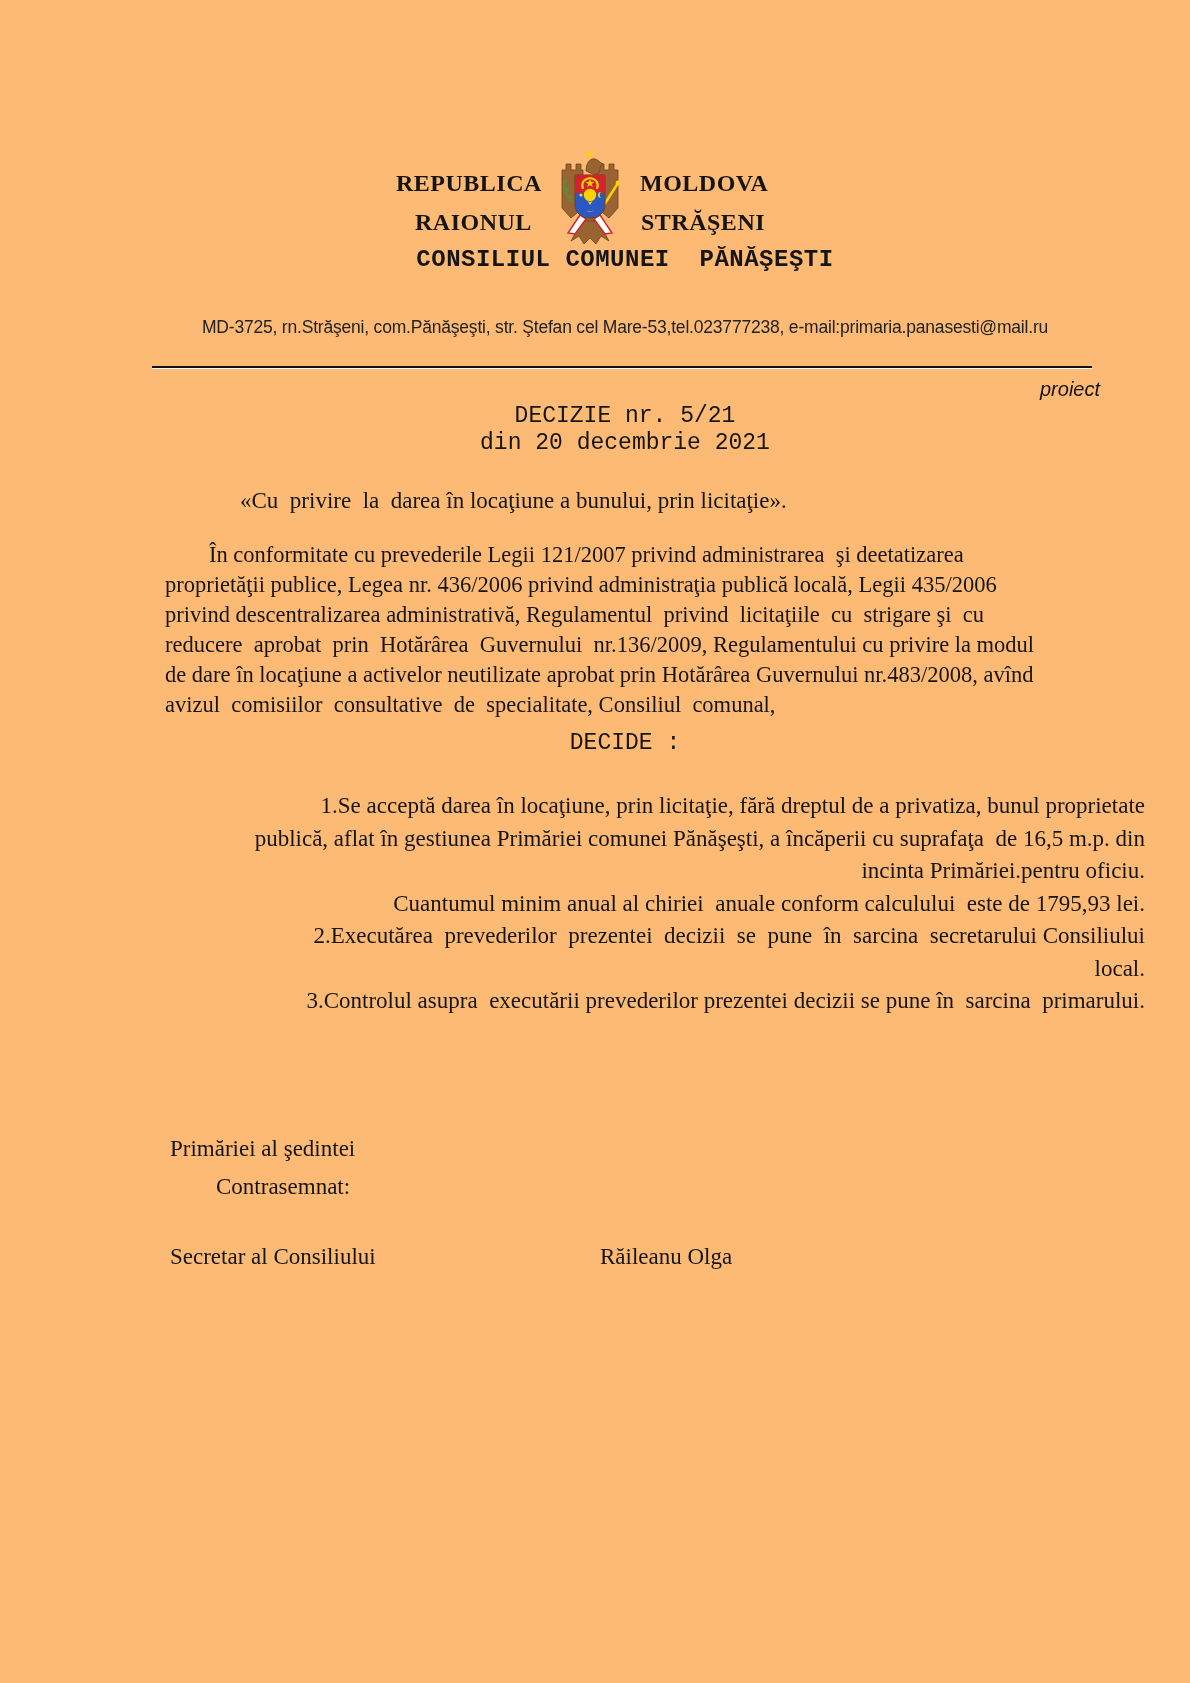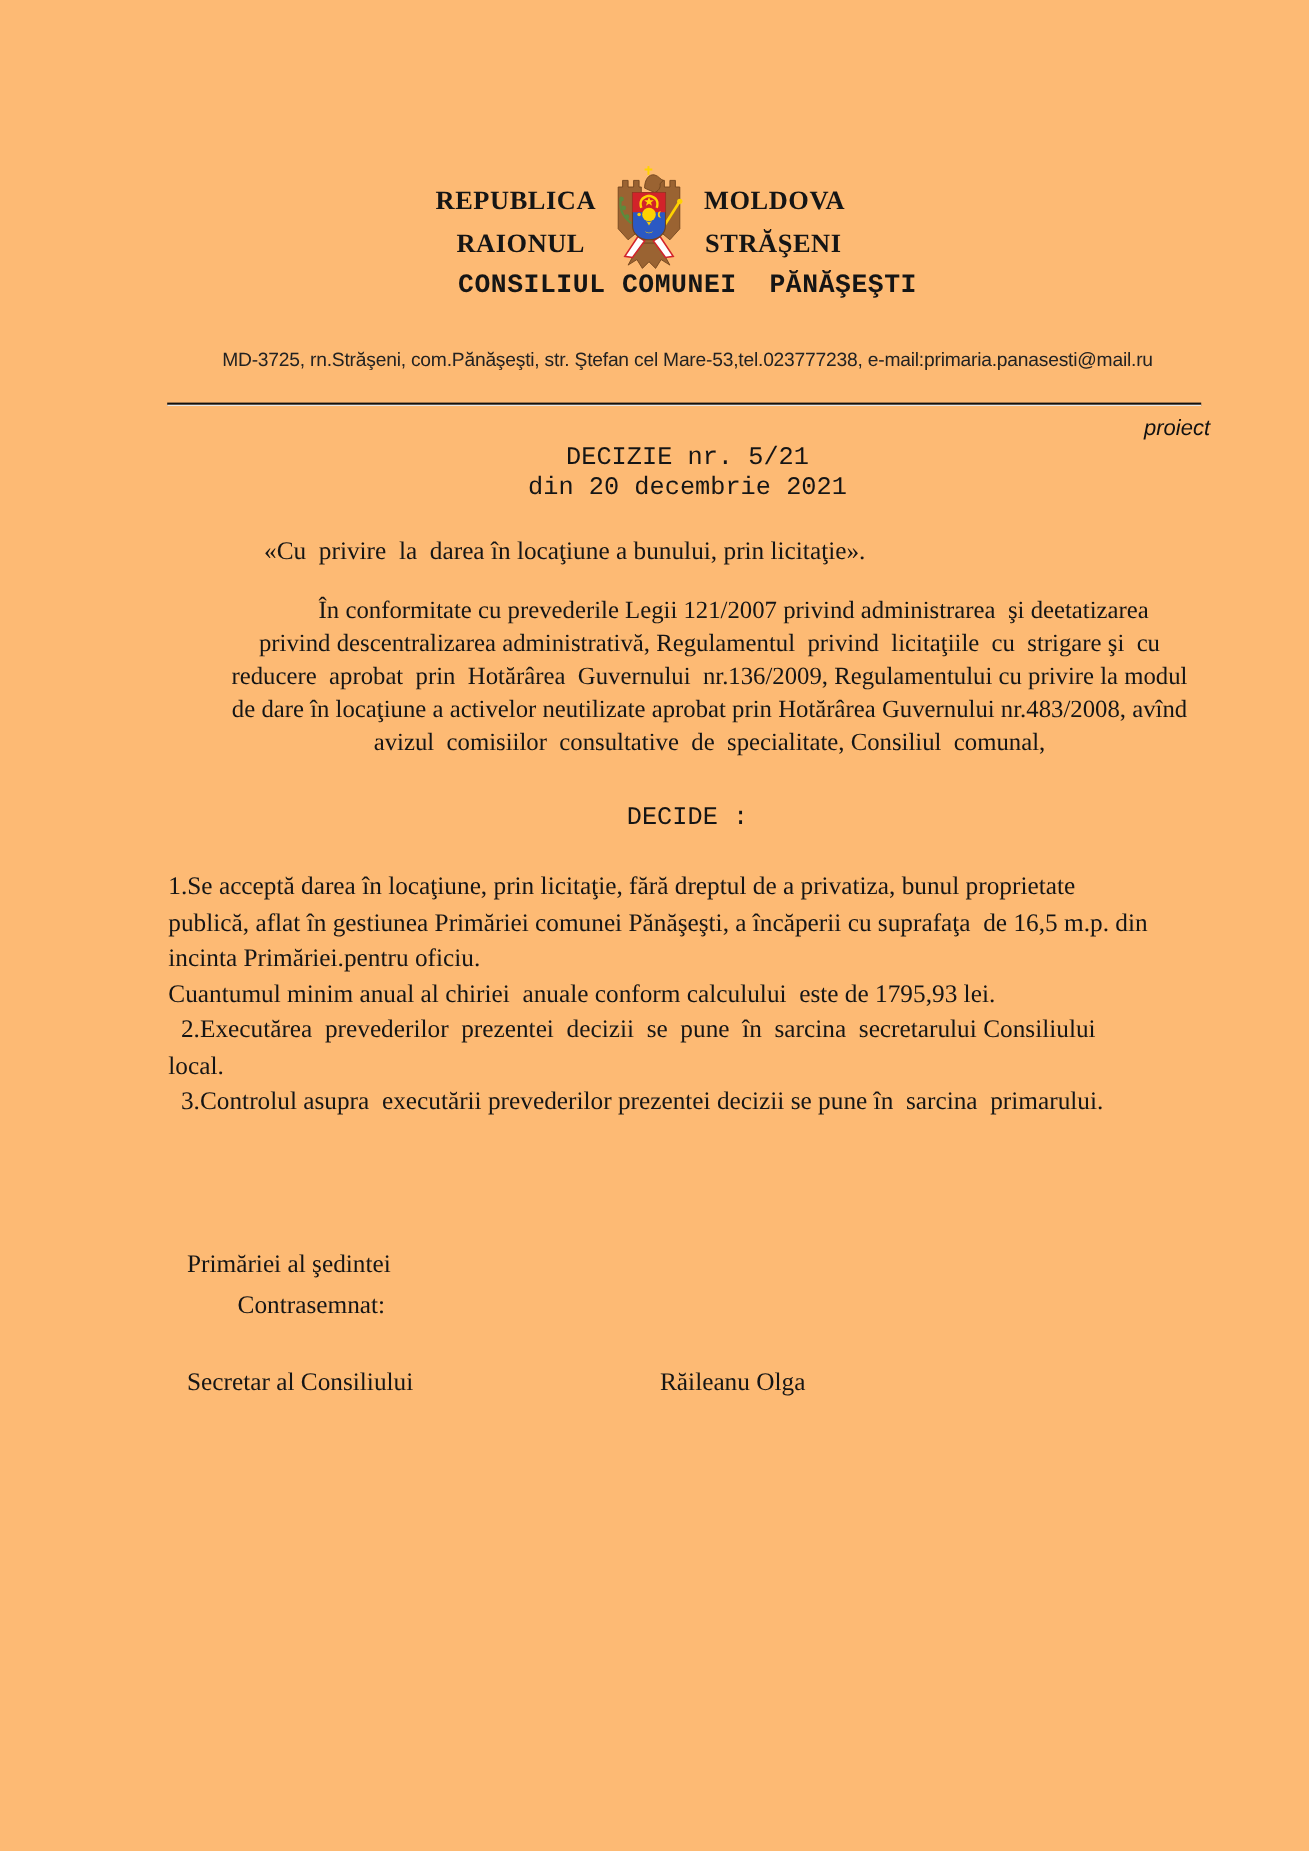--- a/index.html
+++ b/index.html
@@ -17,24 +17,24 @@
   .center-box{left:150px;width:950px;text-align:center;font-family:Liberation Mono, monospace;}
   .consiliul{top:246px;font-weight:bold;font-size:24px;letter-spacing:0.5px;white-space:pre;}
   .address{top:317px;font-family:"Liberation Sans",sans-serif;font-size:17.5px;letter-spacing:-0.2px;white-space:pre;color:#222;}
   .divider{left:152px;top:366px;width:940px;height:0;border-top:2.6px solid #111;border-bottom:1.4px solid #111;}
   .divider-inner{height:1.2px;background:#ffffff;}
   .proiect{top:378px;text-align:right;font-family:"Liberation Sans",sans-serif;font-style:italic;font-size:20px;color:#111;}
   .doc-title{top:403px;font-size:23px;}
   .doc-date{top:430px;font-size:23px;}
   .subject{left:240px;top:488px;font-size:23px;white-space:pre;}
   .preamble{left:165px;top:540px;font-size:22.5px;line-height:30px;width:960px;}
-  .preamble div{white-space:pre;text-align:center;}
+  .preamble div{white-space:pre;}
   .preamble div:first-child{padding-left:44px;}
   .decide{top:730px;font-size:23px;}
-  .body-lines{left:153px;top:790px;font-size:23px;line-height:32.5px;width:980px;}
+  .body-lines{left:165px;top:790px;font-size:23px;line-height:32.5px;width:980px;text-align:right;}
   .body-lines div{white-space:pre;}
   .sig{font-size:23px;white-space:pre;}
   .president{left:170px;top:1136px;}
   .countersigned{left:170px;top:1174px;margin-left:46px;}
   .secretary{left:170px;top:1244px;}
   .secretary-name{left:600px;top:1244px;}
 </style>
 </head>
 <body>
 
@@ -96,20 +96,21 @@
 
   <div class="abs center-box proiect">proiect</div>
 
   <div class="abs center-box doc-title">DECIZIE nr. 5/21</div>
   <div class="abs center-box doc-date">din 20 decembrie 2021</div>
 
   <div class="abs subject">«Cu  privire  la  darea în locaţiune a bunului, prin licitaţie».</div>
 
   <div class="abs preamble">
       <div>În conformitate cu prevederile Legii 121/2007 privind administrarea  şi deetatizarea</div>
+      <div>proprietăţii publice, Legea nr. 436/2006 privind administraţia publică locală, Legii 435/2006</div>
       <div>privind descentralizarea administrativă, Regulamentul  privind  licitaţiile  cu  strigare şi  cu</div>
       <div>reducere  aprobat  prin  Hotărârea  Guvernului  nr.136/2009, Regulamentului cu privire la modul</div>
       <div>de dare în locaţiune a activelor neutilizate aprobat prin Hotărârea Guvernului nr.483/2008, avînd</div>
       <div>avizul  comisiilor  consultative  de  specialitate, Consiliul  comunal,</div>
     </div>
 
   <div class="abs center-box decide">DECIDE :</div>
 
   <div class="abs body-lines">
       <div>1.Se acceptă darea în locaţiune, prin licitaţie, fără dreptul de a privatiza, bunul proprietate</div>

